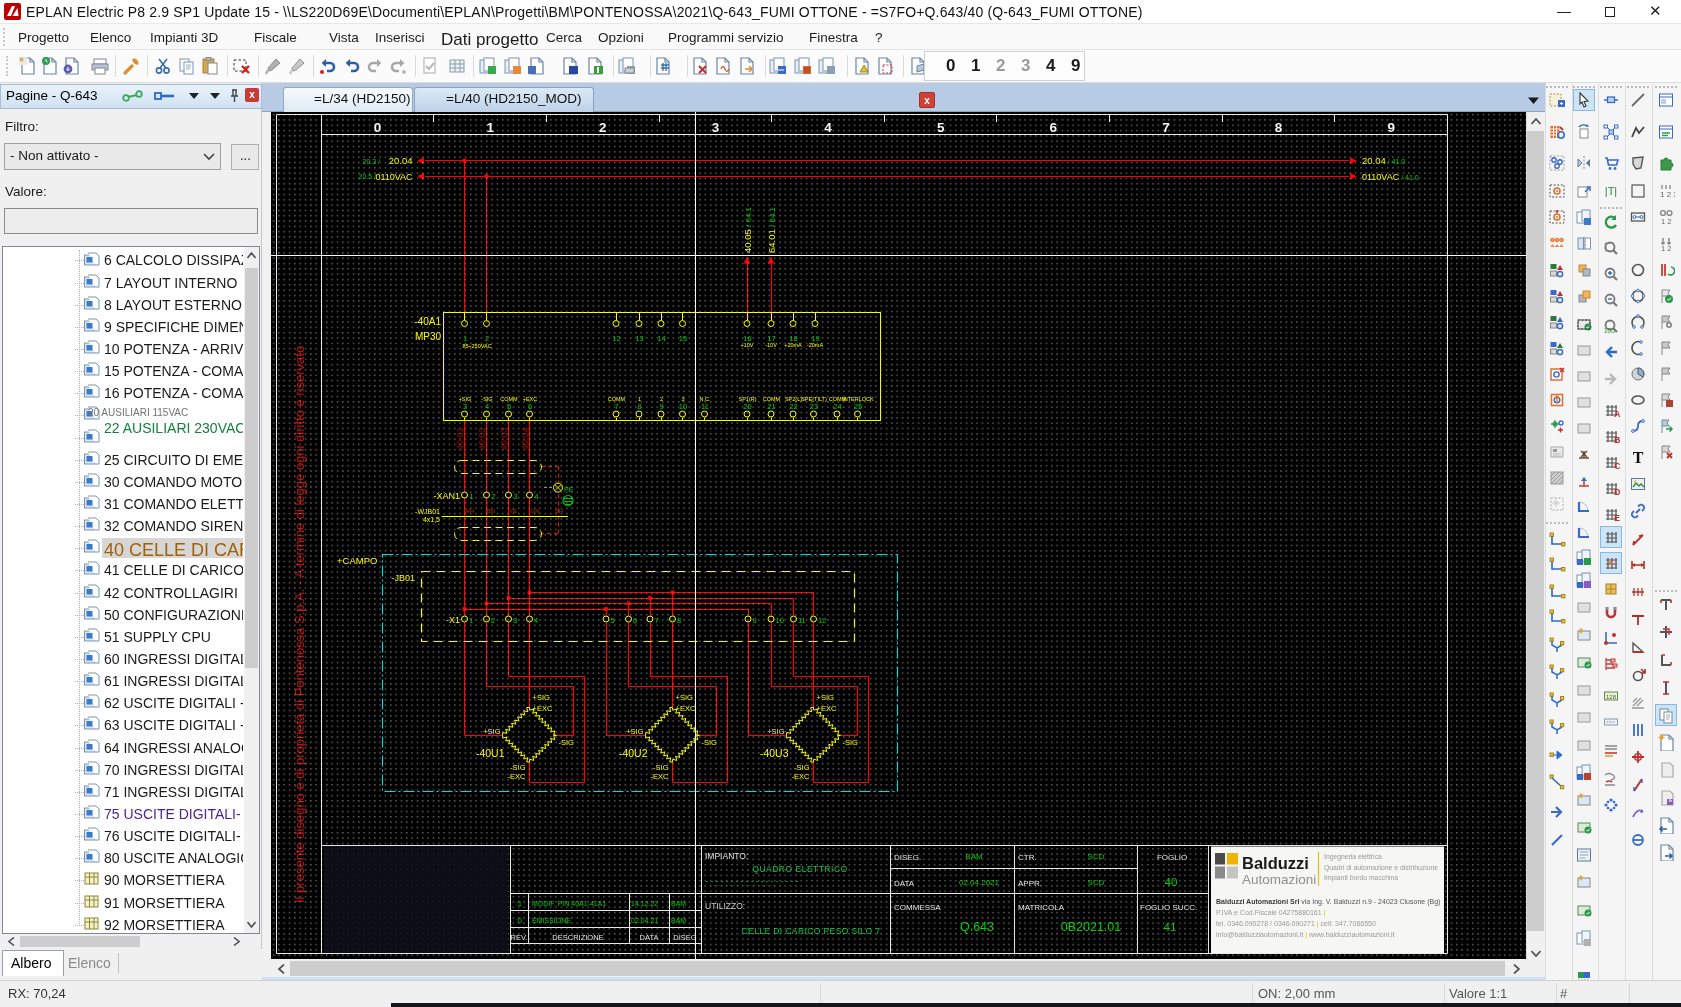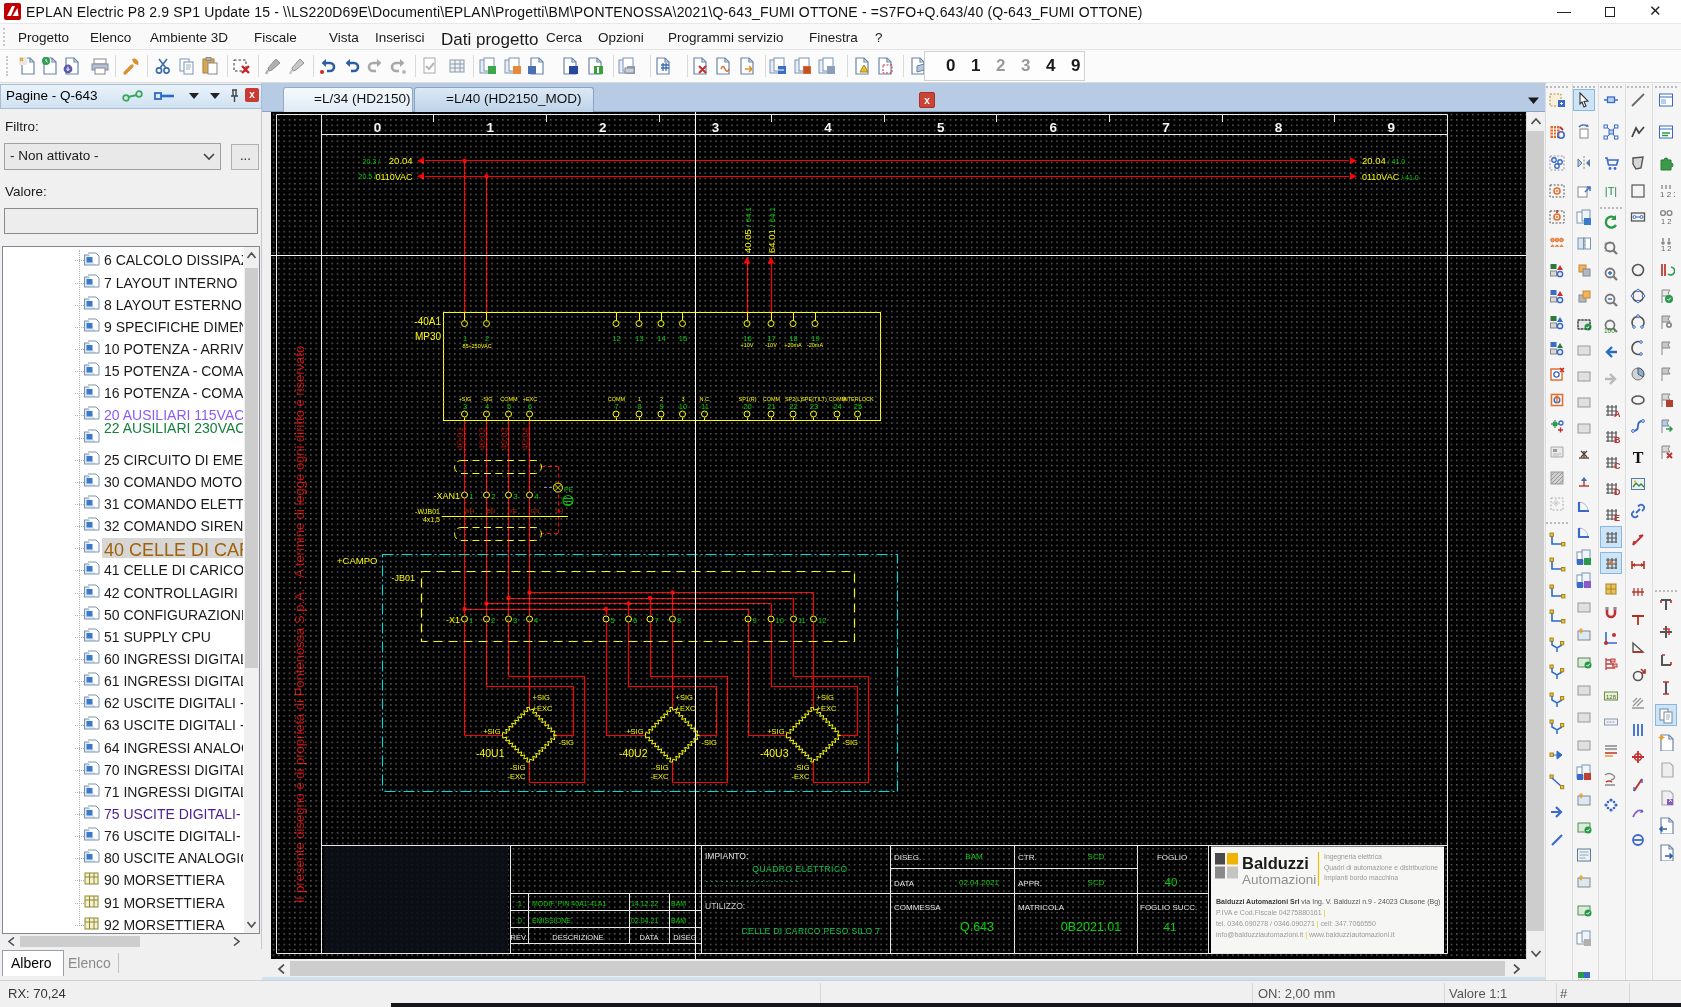--- a/index.html
+++ b/index.html
@@ -6,21 +6,21 @@
     <path d="M3 13 L8 3 L11 3 L7 13 Z" fill="#fff"></path>
     <path d="M8.5 13 L13.5 5 L14.5 13 Z" fill="#fff"></path>
   </svg>
 <div class="t" style="left:26px;top:4px;font-size:14px;color:#111;letter-spacing:0.15px">EPLAN Electric P8 2.9 SP1 Update 15 - \\LS220D69E\Documenti\EPLAN\Progetti\BM\PONTENOSSA\2021\Q-643_FUMI OTTONE - =S7FO+Q.643/40 (Q-643_FUMI OTTONE)</div>
 <div class="t" style="left:1557px;top:3px;font-size:14px;color:#222">—</div>
 <div style="position:absolute;left:1605px;top:7px;width:10px;height:10px;border:1.2px solid #222"></div>
 <div class="t" style="left:1649px;top:2px;font-size:15px;color:#222">✕</div>
 <div style="position:absolute;left:0;top:24px;width:1681px;height:26px;background:#f9f9f9;border-bottom:1px solid #e4e4e4"></div>
 <div class="t" style="left:18px;top:30px;font-size:13.5px;color:#1a1a1a">Progetto</div>
 <div class="t" style="left:90px;top:30px;font-size:13.5px;color:#1a1a1a">Elenco</div>
-<div class="t" style="left:150px;top:30px;font-size:13.5px;color:#1a1a1a">Ambiente 3D</div>
+<div class="t" style="left:150px;top:30px;font-size:13.5px;color:#1a1a1a">Impianti 3D</div>
 <div class="t" style="left:254px;top:30px;font-size:13.5px;color:#1a1a1a">Fiscale</div>
 <div class="t" style="left:329px;top:30px;font-size:13.5px;color:#1a1a1a">Vista</div>
 <div class="t" style="left:375px;top:30px;font-size:13.5px;color:#1a1a1a">Inserisci</div>
 <div class="t" style="left:441px;top:30px;font-size:17px;color:#1a1a1a">Dati progetto</div>
 <div class="t" style="left:546px;top:30px;font-size:13.5px;color:#1a1a1a">Cerca</div>
 <div class="t" style="left:598px;top:30px;font-size:13.5px;color:#1a1a1a">Opzioni</div>
 <div class="t" style="left:668px;top:30px;font-size:13.5px;color:#1a1a1a">Programmi servizio</div>
 <div class="t" style="left:809px;top:30px;font-size:13.5px;color:#1a1a1a">Finestra</div>
 <div class="t" style="left:875px;top:30px;font-size:13.5px;color:#1a1a1a">?</div>
 <div style="position:absolute;left:3px;top:28px;width:3px;height:18px;border-left:2px dotted #c8c8c8"></div>
@@ -296,21 +296,21 @@
     <path d="M4 1 h8 l3 3 v9 h-4" fill="#fff" stroke="#7a94b0"></path>
     <rect x="2.5" y="5" width="6" height="5.5" fill="#3a7ac8"></rect>
   </svg>
 <div class="t" style="left:104px;top:385px;font-size:14px;color:#1a1a1a;width:139px;overflow:hidden">16 POTENZA - COMAN</div>
 <div style="position:absolute;left:75px;top:415px;width:9px;height:1px;border-top:1px dotted #b0b0b0"></div>
 <svg style="position:absolute;left:84px;top:406px" width="16" height="15">
     <rect x="0.5" y="3" width="10" height="10" fill="#dce8f4" stroke="#7a94b0"></rect>
     <path d="M4 1 h8 l3 3 v9 h-4" fill="#fff" stroke="#7a94b0"></path>
     <rect x="2.5" y="5" width="6" height="5.5" fill="#3a7ac8"></rect>
   </svg>
-<div class="t" style="left:104px;top:407px;font-size:14px;color:#8b5cf6;width:139px;overflow:hidden">20 AUSILIARI 115VAC</div>
+<div class="t" style="left:88px;top:407px;font-size:10px;color:#737373;width:139px;overflow:hidden">20 AUSILIARI 115VAC</div>
 <div style="position:absolute;left:75px;top:438px;width:9px;height:1px;border-top:1px dotted #b0b0b0"></div>
 <svg style="position:absolute;left:84px;top:429px" width="16" height="15">
     <rect x="0.5" y="3" width="10" height="10" fill="#dce8f4" stroke="#7a94b0"></rect>
     <path d="M4 1 h8 l3 3 v9 h-4" fill="#fff" stroke="#7a94b0"></path>
     <rect x="2.5" y="5" width="6" height="5.5" fill="#3a7ac8"></rect>
   </svg>
 <div class="t" style="left:104px;top:420px;font-size:14px;color:#15803d;width:139px;overflow:hidden">22 AUSILIARI 230VAC</div>
 <div style="position:absolute;left:75px;top:460px;width:9px;height:1px;border-top:1px dotted #b0b0b0"></div>
 <svg style="position:absolute;left:84px;top:451px" width="16" height="15">
     <rect x="0.5" y="3" width="10" height="10" fill="#dce8f4" stroke="#7a94b0"></rect>

